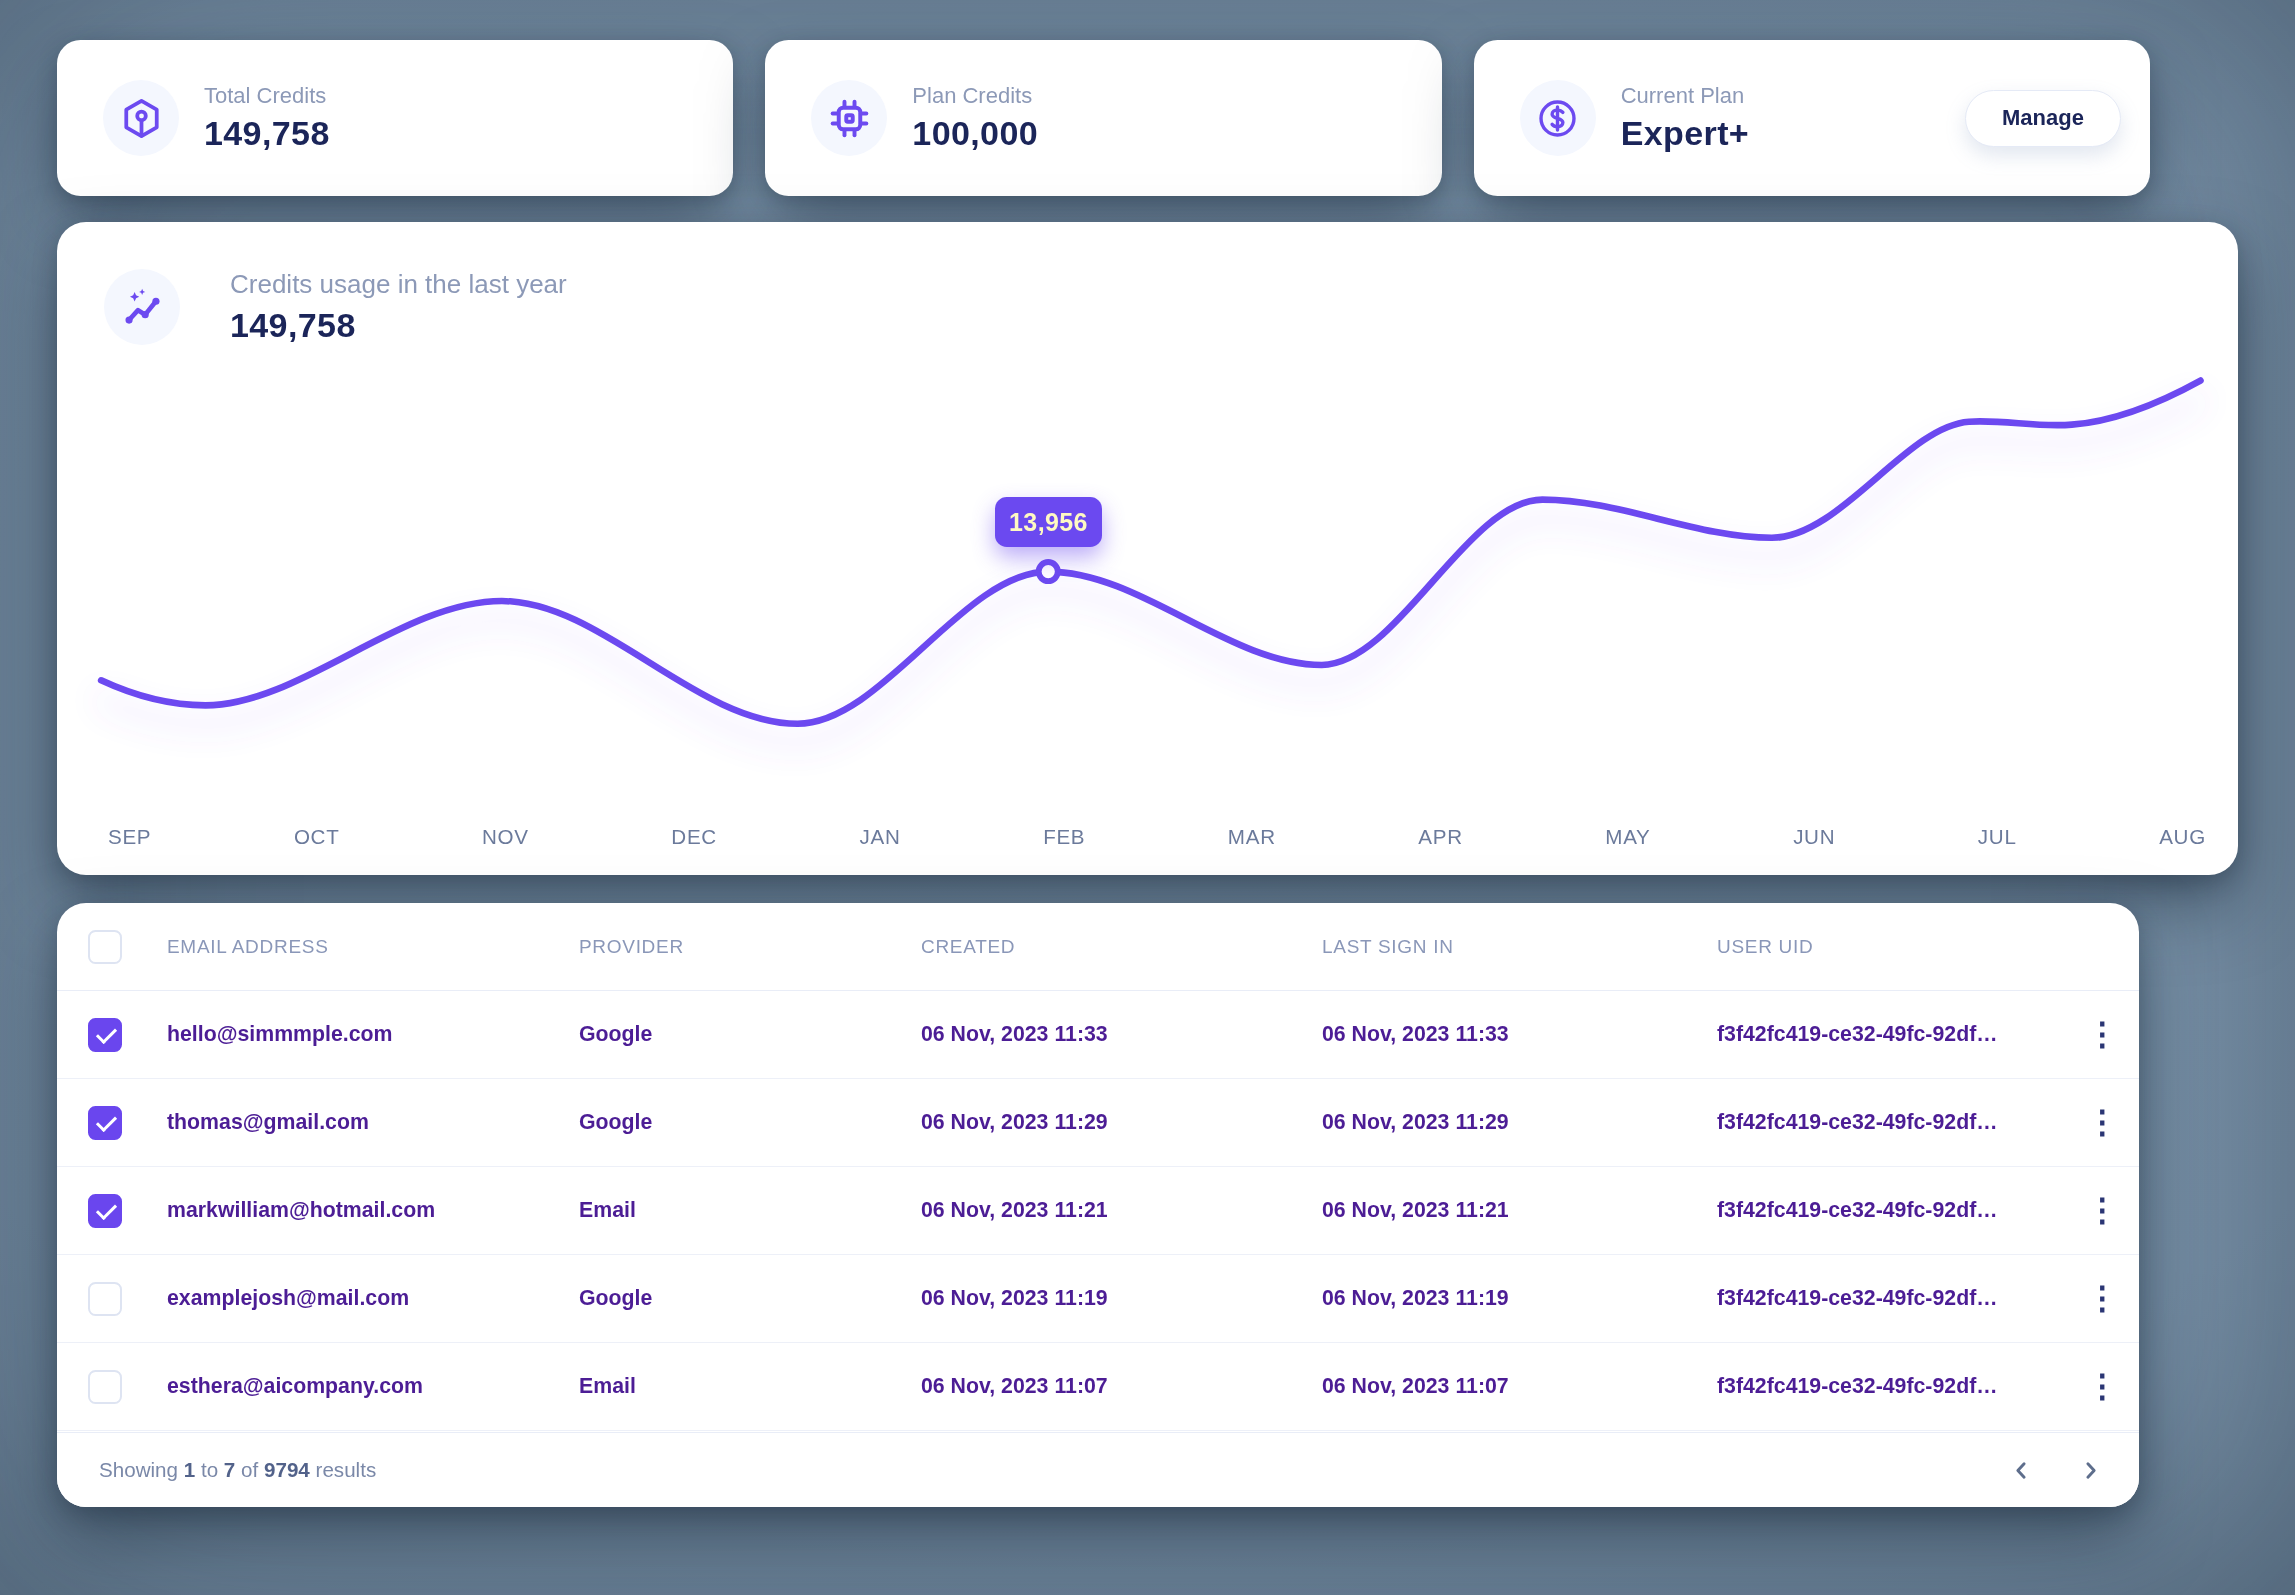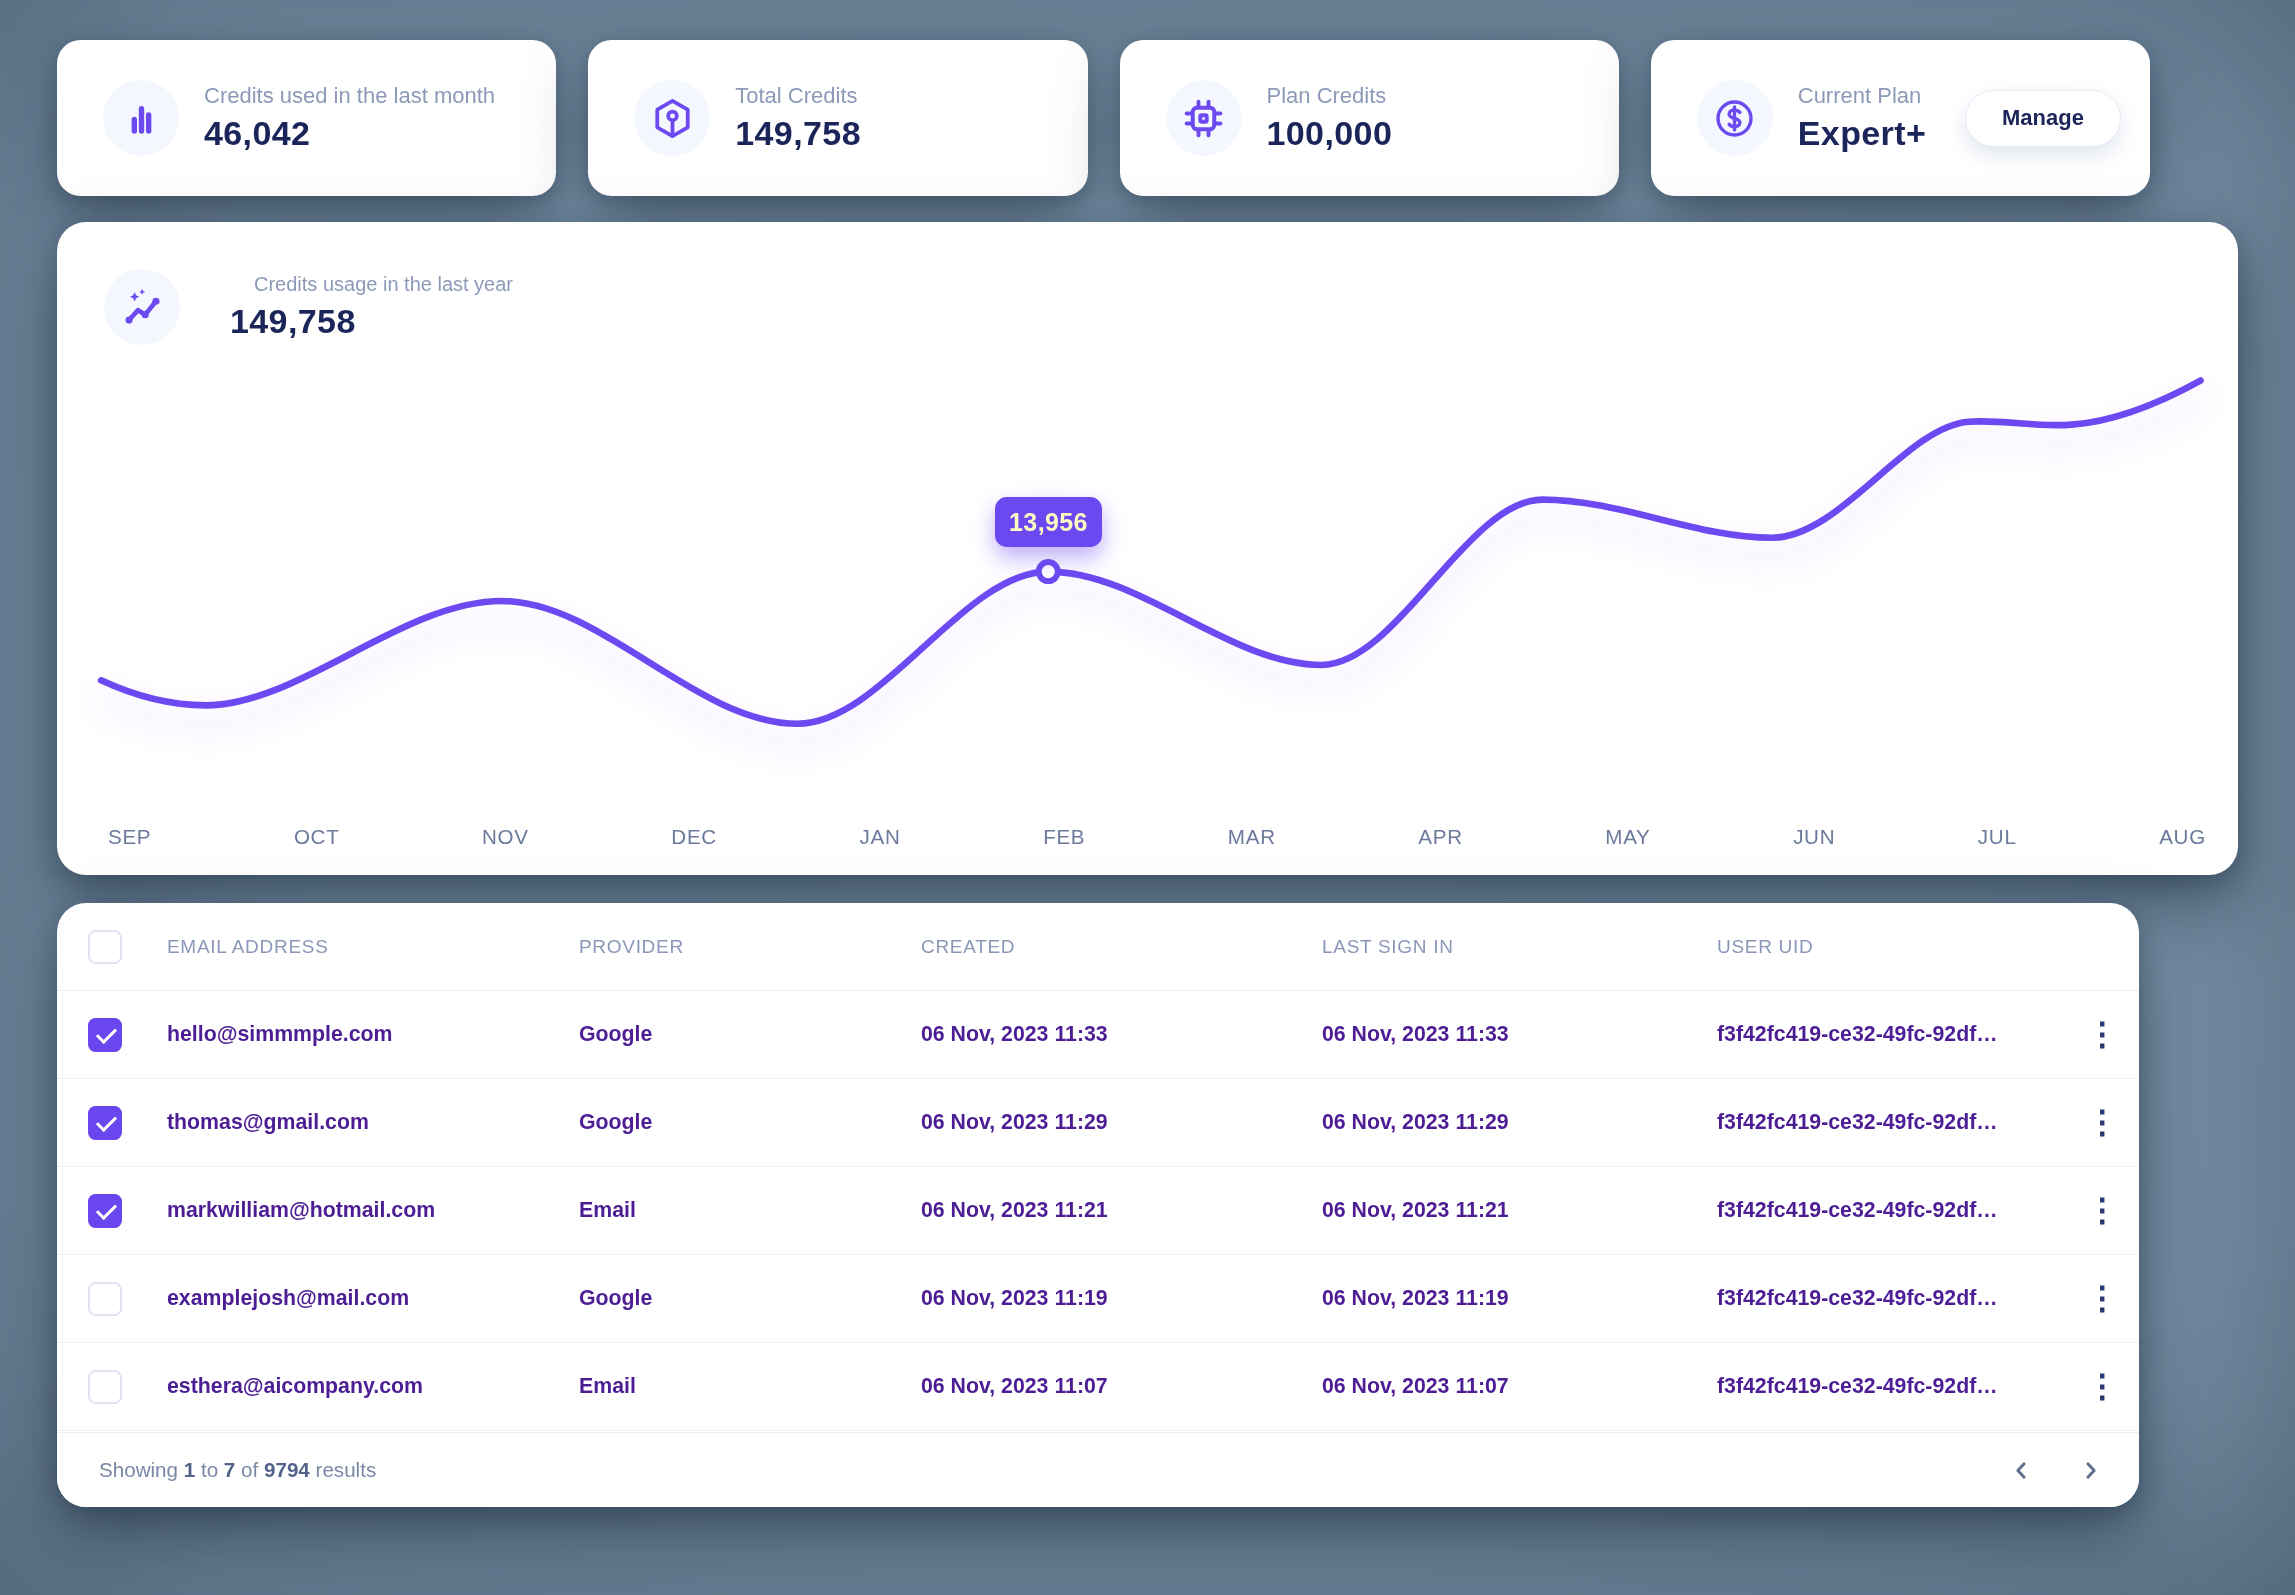--- a/index.html
+++ b/index.html
@@ -36,21 +36,21 @@
   .manage-btn {
     margin-left:auto; width:156px; height:57px; border-radius:29px; background:#fff;
     border:1.5px solid #E5EAF6; box-shadow:0 8.8px 20.6px rgba(125,145,185,0.22);
     font-family:inherit; font-size:22px; font-weight:700; color:#1B2559; cursor:pointer;
   }
 
   
   .chart-panel { left:57px; top:222px; width:2181px; height:653px; border-radius:29px; }
   .chart-header { position:absolute; left:47px; top:47px; display:flex; align-items:center; }
   .chart-title-block { display:flex; flex-direction:column; gap:5.9px; }
-  .chart-label { font-size:20px; color:#8C99B7;margin-left:24px; }
+  .chart-label { font-size:26px; color:#8C99B7; }
   .chart-value { font-size:34px; font-weight:700; color:#1B2559; letter-spacing:0.4px; }
   .chart-svg { position:absolute; left:0; top:88px; width:2181px; height:485px; }
   .months {
     position:absolute; left:0; right:0; bottom:26.5px;
     display:flex; justify-content:space-between; padding:0 32px 0 51px;
   }
   .month { font-size:20.6px; color:#6B7A9B; letter-spacing:0.7px; }
   .tooltip {
     position:absolute; left:938px; top:275px; width:107px; height:50px; border-radius:11.8px;
     background:#6B49F0; color:#fef9c3; font-size:25px; font-weight:700;
@@ -91,33 +91,20 @@
   .page-btn { width:47px; height:47px; background:none; border:none; cursor:pointer; display:flex; align-items:center; justify-content:center; }
   .page-btn svg { width:25px; height:25px; }
 </style>
 </head>
 <body>
 
 <div class="vignette"></div>
 
 <div class="cards">
 
-  <div class="card">
-    <span class="icon-circle">
-      <svg viewBox="0 0 24 24" fill="none" stroke="#6C4AF0" stroke-width="3" stroke-linecap="round">
-        <line x1="8" y1="12.5" x2="8" y2="19"></line>
-        <line x1="12" y1="6.5" x2="12" y2="19"></line>
-        <line x1="16" y1="10" x2="16" y2="19"></line>
-      </svg>
-    </span>
-    <span class="card-text">
-      <span class="card-label">Credits used in the last month</span>
-      <span class="card-value">46,042</span>
-    </span>
-  </div>
 
   <div class="card">
     <span class="icon-circle">
       <svg viewBox="0 0 24 24" fill="none" stroke="#6C4AF0" stroke-width="2.1" stroke-linejoin="round" stroke-linecap="round">
         <path d="M12 2.2 L20.5 7.1 V16.9 L12 21.8 L3.5 16.9 V7.1 Z"></path>
         <circle cx="12" cy="10.6" r="2.4"></circle>
         <path d="M12 13 V21.5"></path>
       </svg>
     </span>
     <span class="card-text">

